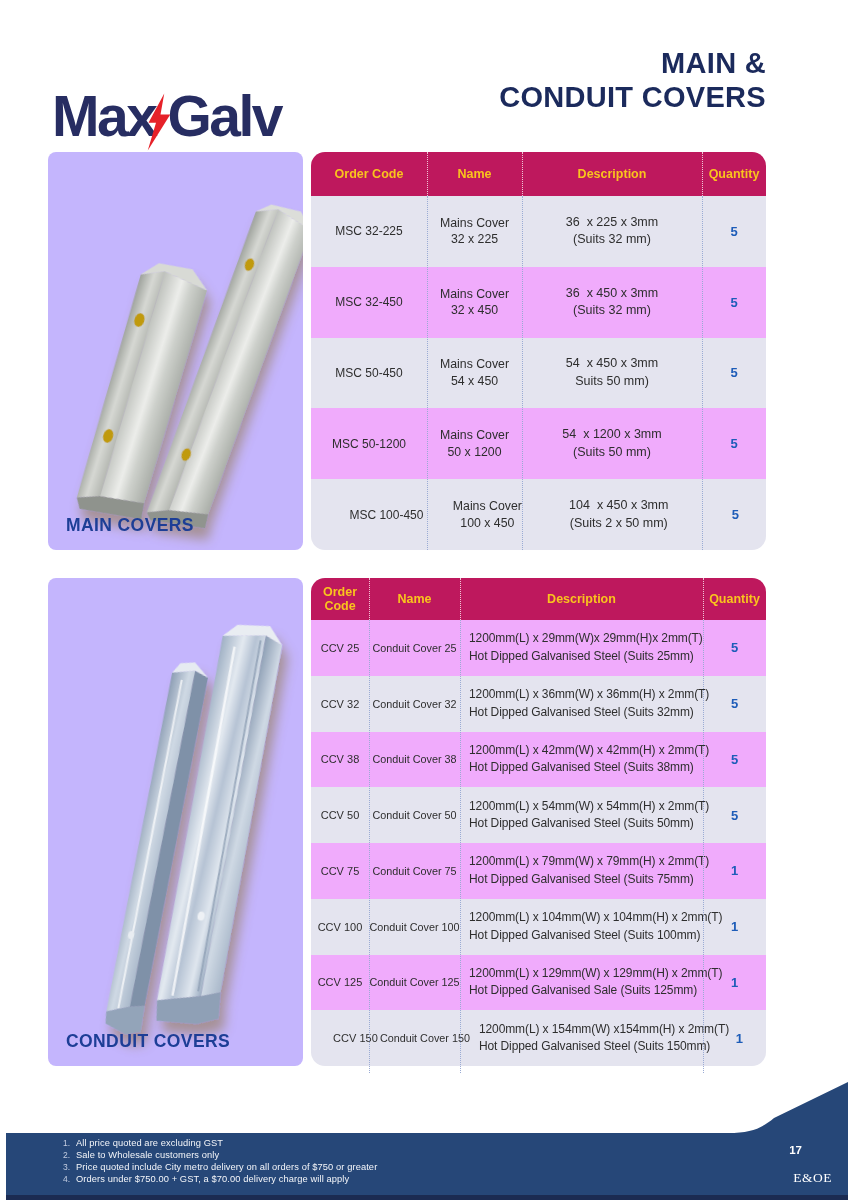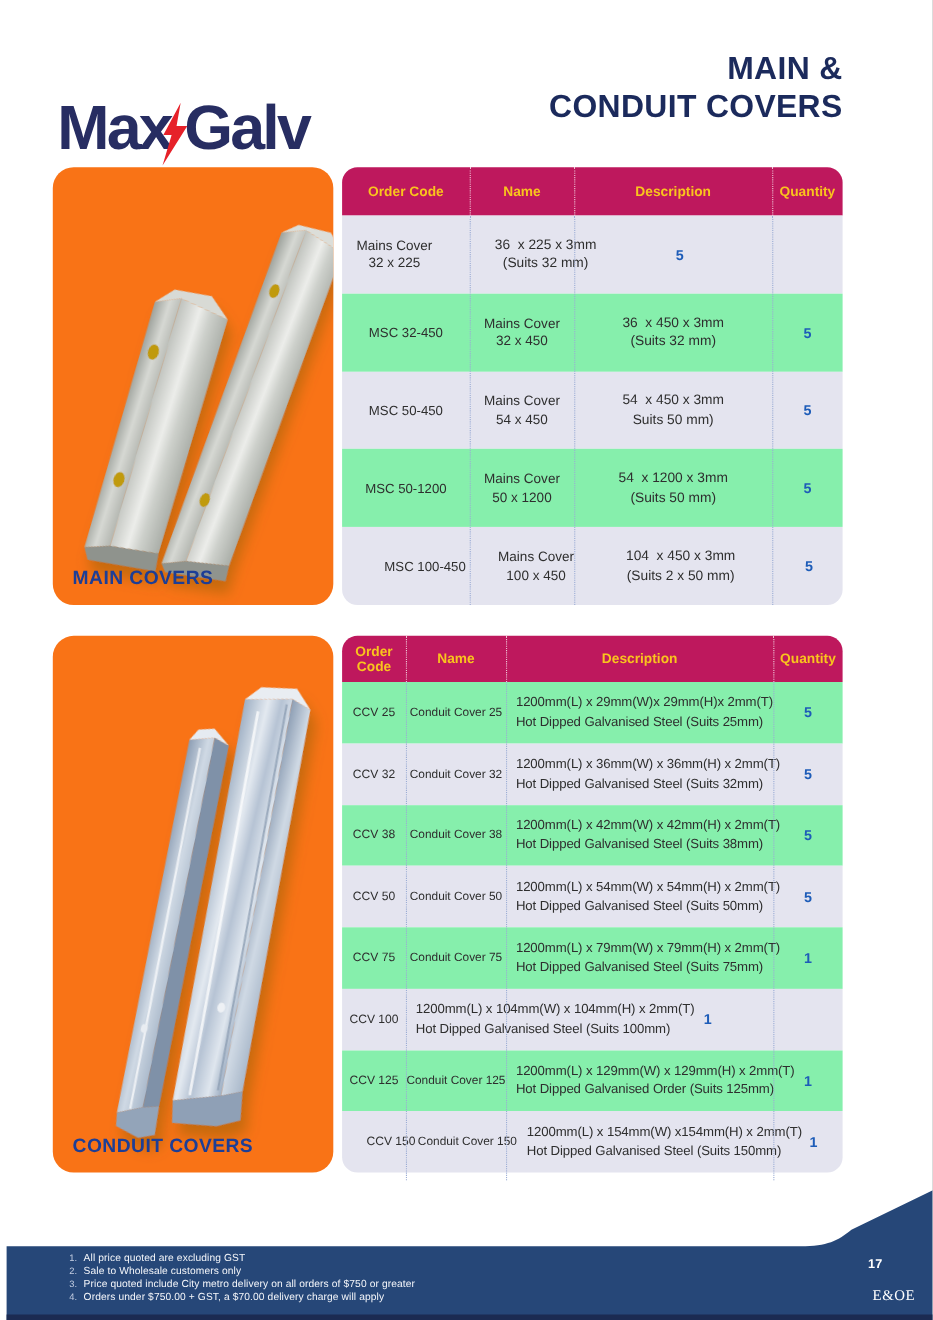--- a/index.html
+++ b/index.html
@@ -16,36 +16,36 @@
   .logo svg.bolt { width:30px; height:68px; margin-left:-11px; margin-right:-7px; transform:translateY(6px); }
   .page-title { position:absolute; right:82px; top:46px; text-align:right;
     font-size:29px; line-height:34px; font-weight:bold; color:#1B2A5C; letter-spacing:.3px; }
 
   
   .section { position:absolute; left:0; width:848px; }
   .s0 { top:152px; height:398px; }
   .s1 { top:578px; height:488px; }
 
   .photo-panel { position:absolute; left:48px; top:0; width:255px; height:100%;
-    background:#f97316; border-radius:19px; }
+    background:#c4b5fd; border-radius:8px; }
   .photo { position:absolute; inset:0; width:100%; height:100%; }
   .panel-label { position:absolute; left:18px; bottom:14px; font-size:17.5px; font-weight:bold;
     color:#1D3E96; letter-spacing:.4px; }
 
   .ptable { position:absolute; left:311px; top:0; width:455px; height:100%; }
   .thead { position:absolute; left:0; right:0; top:0; display:flex; align-items:center;
     background:#be185d; border-radius:14px 14px 0 0; }
   .s0 .thead { height:44px; }
   .s1 .thead { height:42px; }
   .th { color:#F9C41D; font-weight:bold; font-size:12.5px; text-align:center;
     display:flex; align-items:center; justify-content:center; height:100%; line-height:1.15; }
   .tbody { position:absolute; left:0; right:0; bottom:0; display:flex; flex-direction:column; }
   .s0 .tbody { top:44px; }
   .s1 .tbody { top:42px; }
-  .trow { flex:1; display:flex; background:#86efac; }
+  .trow { flex:1; display:flex; background:#f0abfc; }
   .trow.shaded { background:#E4E4EF; }
   .trow.last { border-radius:0 0 14px 14px;padding-left:20px; }
   .tcell { display:flex; flex-direction:column; justify-content:center; align-items:center;
     height:100%; text-align:center; color:#2E2E2E; }
   .tcell span { display:block; white-space:pre; }
 
   
   .s0 .c-code{width:116px}.s0 .c-name{width:95px}.s0 .c-desc{width:180px}.s0 .c-qty{width:64px}
   .s1 .c-code{width:58px}.s1 .c-name{width:91px}.s1 .c-desc{width:243px}.s1 .c-qty{width:63px}
 
@@ -141,20 +141,23 @@
 
     <div class="ptable">
       <div class="thead">
         <div class="th c-code">Order Code</div>
         <div class="th c-name">Name</div>
         <div class="th c-desc">Description</div>
         <div class="th c-qty">Quantity</div>
       </div>
       <div class="tbody">
           <div class="trow shaded">
+            <div class="tcell c-code">
+              <span>MSC 32-225</span>
+            </div>
             <div class="tcell c-name">
               <span>Mains Cover</span>
               <span>32 x 225</span>
             </div>
             <div class="tcell c-desc">
               <span>36  x 225 x 3mm</span>
               <span>(Suits 32 mm)</span>
             </div>
             <div class="tcell c-qty">
               <span>5</span>
@@ -357,38 +360,41 @@
               <span>Hot Dipped Galvanised Steel (Suits 75mm)</span>
             </div>
             <div class="tcell c-qty">
               <span>1</span>
             </div>
           </div>
           <div class="trow shaded">
             <div class="tcell c-code">
               <span>CCV 100</span>
             </div>
+            <div class="tcell c-name">
+              <span>Conduit Cover 100</span>
+            </div>
             <div class="tcell c-desc">
               <span>1200mm(L) x 104mm(W) x 104mm(H) x 2mm(T)</span>
               <span>Hot Dipped Galvanised Steel (Suits 100mm)</span>
             </div>
             <div class="tcell c-qty">
               <span>1</span>
             </div>
           </div>
           <div class="trow">
             <div class="tcell c-code">
               <span>CCV 125</span>
             </div>
             <div class="tcell c-name">
               <span>Conduit Cover 125</span>
             </div>
             <div class="tcell c-desc">
               <span>1200mm(L) x 129mm(W) x 129mm(H) x 2mm(T)</span>
-              <span>Hot Dipped Galvanised Order (Suits 125mm)</span>
+              <span>Hot Dipped Galvanised Sale (Suits 125mm)</span>
             </div>
             <div class="tcell c-qty">
               <span>1</span>
             </div>
           </div>
           <div class="trow shaded last">
             <div class="tcell c-code">
               <span>CCV 150</span>
             </div>
             <div class="tcell c-name">

